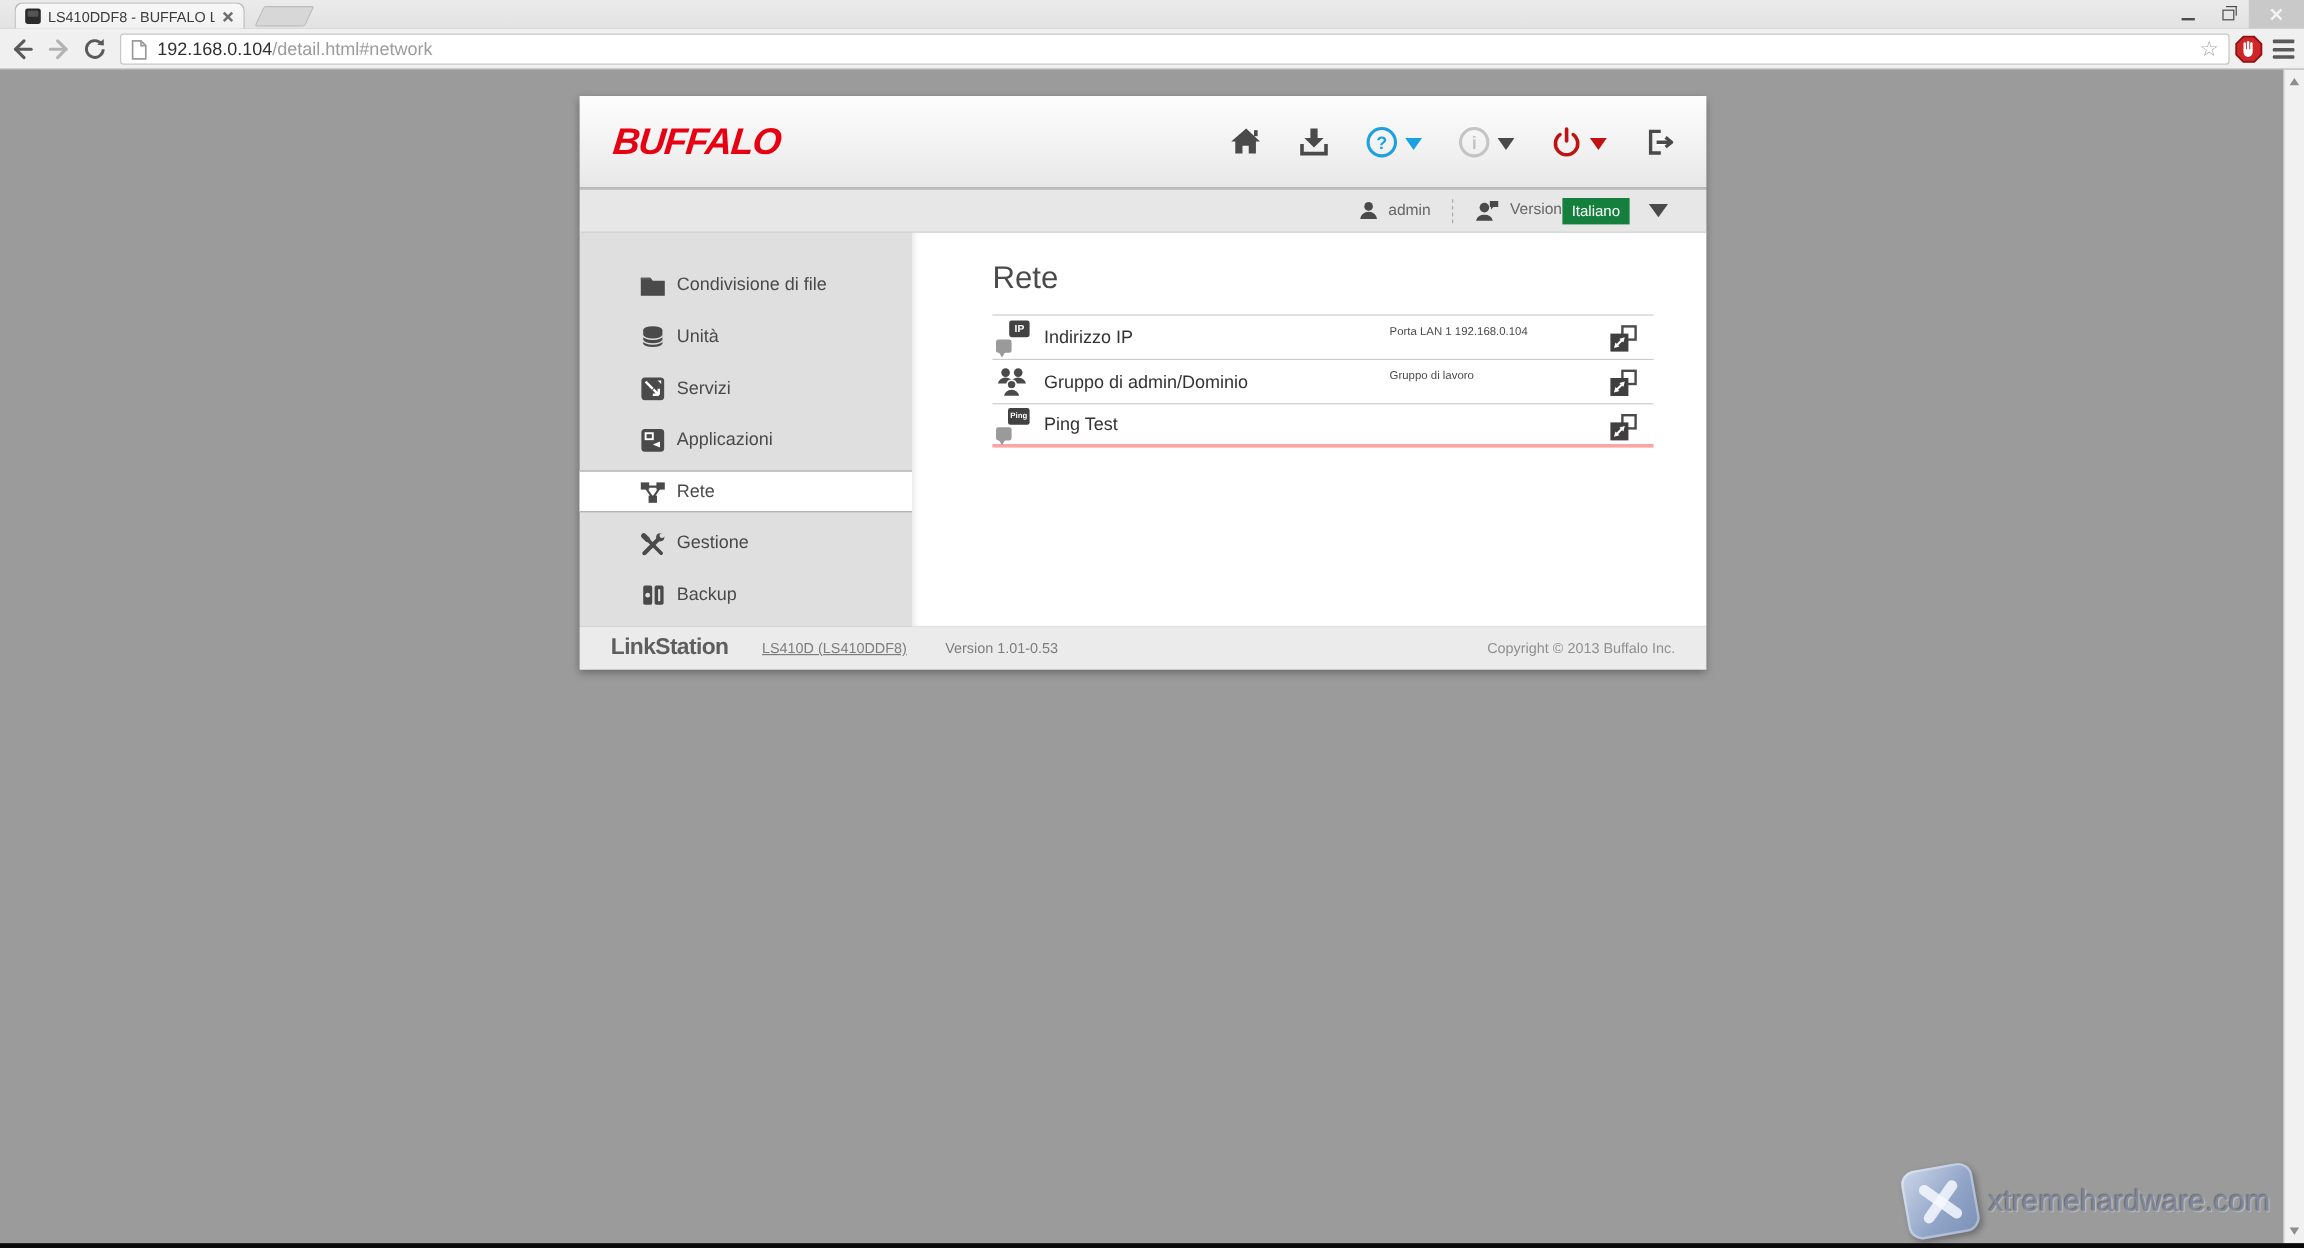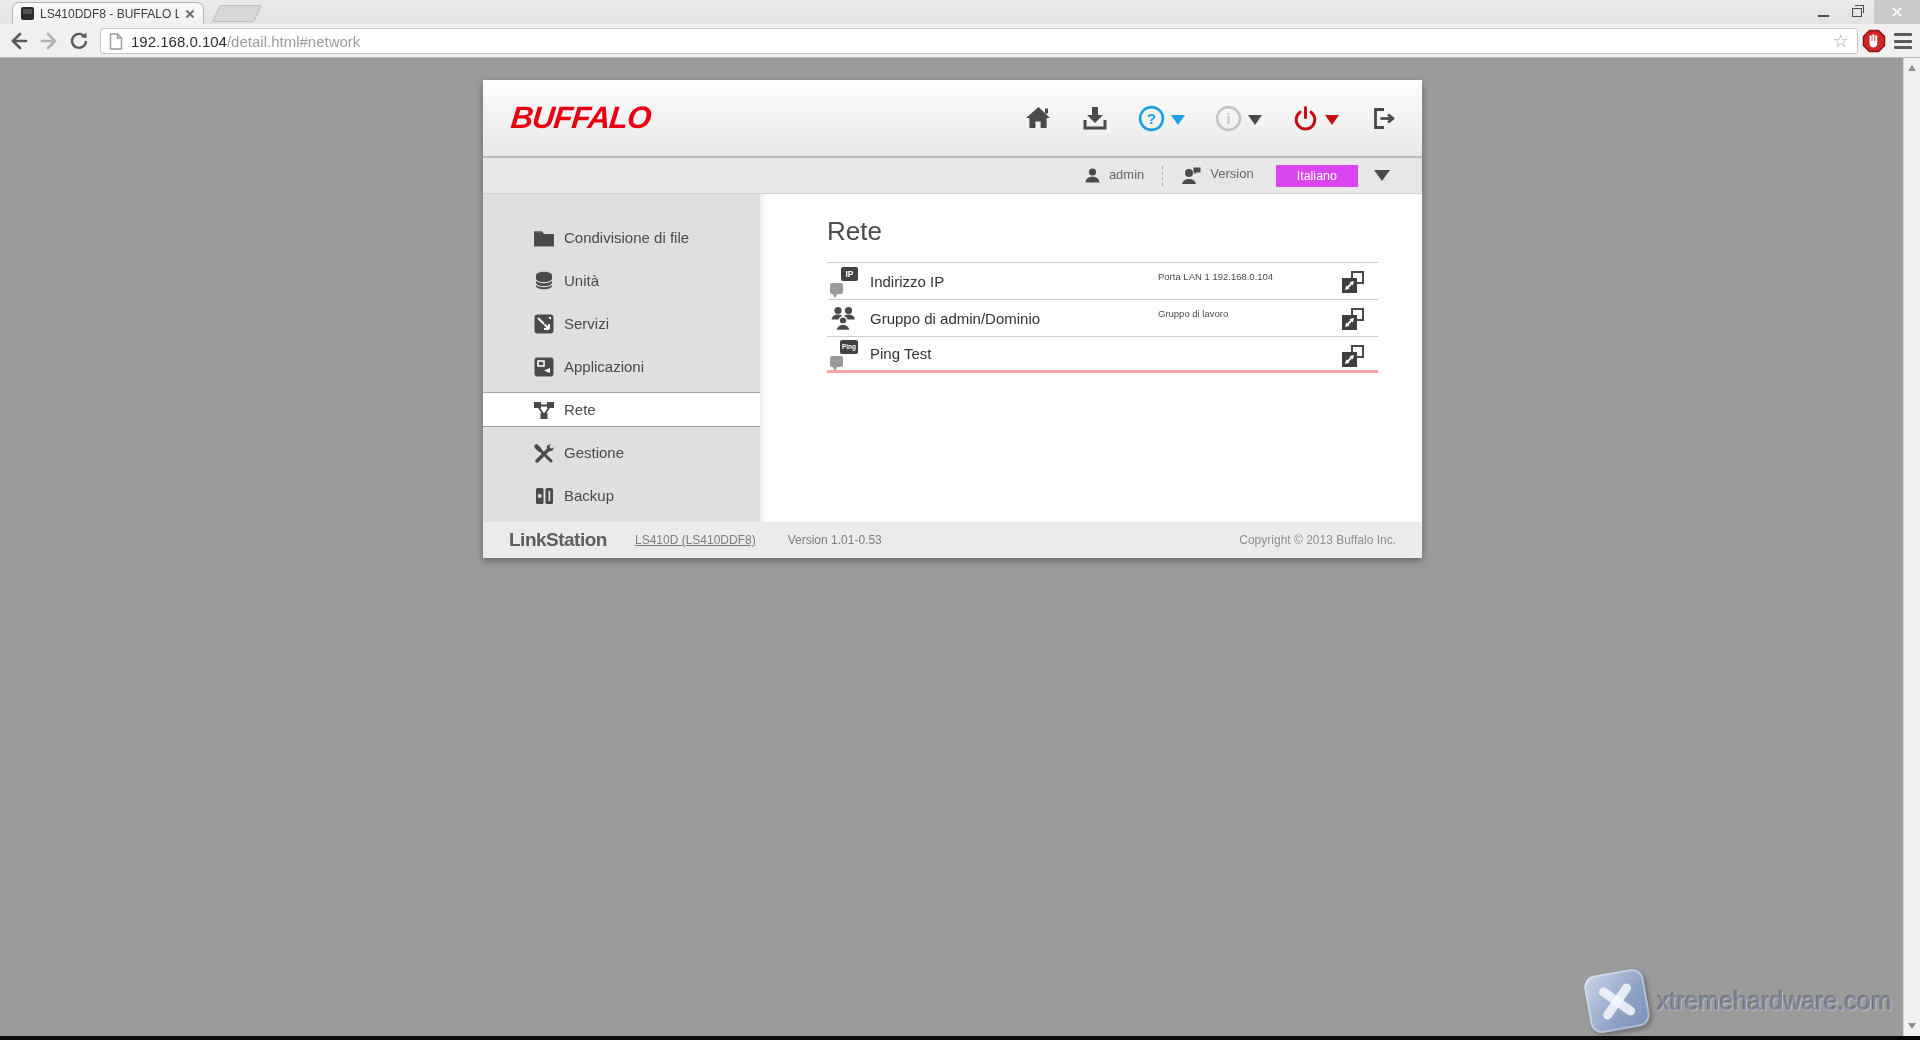--- a/index.html
+++ b/index.html
@@ -74,22 +74,22 @@
   .hdr-group { display:flex; align-items:center; gap:6px; }
   .tri-down { width:0; height:0; border-left:7px solid transparent; border-right:7px solid transparent;
             border-top:10px solid #4a4a4a; margin-top:3px; }
   .tri-down.blue { border-top-color:#1ba1e2; } .tri-down.red { border-top-color:#c11212; }
 
   .user-bar { height:36px; background:#e7e7e7; border-bottom:1px solid #d2d2d2;
             display:flex; align-items:center; justify-content:flex-end; padding-right:32px;
             font-size:13px; color:#666; }
   .user-bar .grp { display:flex; gap:8px; }
   .ub-divider { width:0; height:20px; border-left:1px dashed #ababab; margin:0 18px; }
-  .lang-box { background:#d946ef; color:#fff; font-size:12.5px; padding:4px 21px;
-            margin-left:22px; }
+  .lang-box { background:#15803d; color:#fff; font-size:12.5px; padding:4px 8px;
+            }
   .lang-tri { width:0; height:0; border-left:8px solid transparent; border-right:8px solid transparent;
             border-top:11px solid #4a4a4a; margin-left:16px; }
 
   .app-body { display:flex; height:328px;border-radius:15px; }
   .sidebar { width:277px; background:#dfdfdf; padding-top:22px; flex:0 0 auto; }
   .side-item { height:43px; display:flex; align-items:center; padding-left:50px; gap:9px; cursor:default; }
   .side-item .lbl { font-size:15px; color:#4a4a4a; }
   .side-item.selected { background:#fff; height:35px; margin:4px 0;
             border-top:1px solid #a2a2a2; border-bottom:1px solid #a2a2a2; }
   .side-icon { width:22px; height:22px; flex:0 0 auto; display:flex; align-items:center; justify-content:center; }

